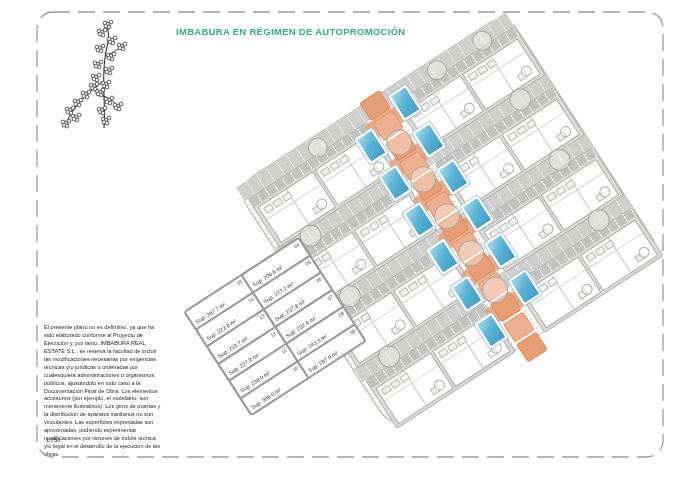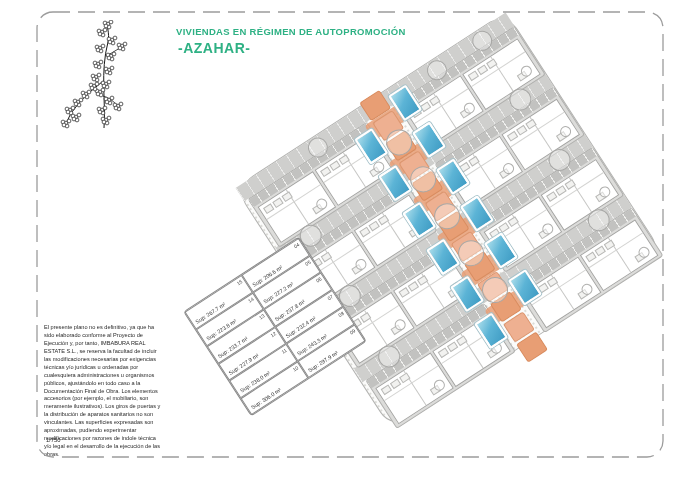--- a/index.html
+++ b/index.html
@@ -203,22 +203,21 @@
       <g>
         <circle cx="62" cy="86" r="1.9" fill="#fff" stroke="#1a1a1a" stroke-width="0.7"></circle>
         <circle cx="65" cy="84" r="1.9" fill="#fff" stroke="#1a1a1a" stroke-width="0.7"></circle>
         <circle cx="59" cy="85" r="1.9" fill="#fff" stroke="#1a1a1a" stroke-width="0.7"></circle>
         <circle cx="63" cy="89" r="1.9" fill="#fff" stroke="#1a1a1a" stroke-width="0.7"></circle>
         <circle cx="60" cy="88" r="1.9" fill="#fff" stroke="#1a1a1a" stroke-width="0.7"></circle>
       </g>
     </svg>
 
   <div class="titles">
-    <div class="title1" style="color: rgb(46, 177, 132);">VIVIENDAS EN RÉGIMEN DE AUTOPROMOCIÓN</div>
-    <div class="title2" style="color: rgb(46, 177, 132);">-AZAHAR-</div>
+    <div class="title1" style="color: rgb(46, 177, 132);">IMBABURA EN RÉGIMEN DE AUTOPROMOCIÓN</div>
   </div>
 
   <div class="plan" id="plan">
       <div class="road" style="top: 0px;"></div>
       <div class="road" style="top: 72px;"></div>
       <div class="road" style="top: 144px;"></div>
       <div class="road" style="top: 216px;"></div>
       <div class="block" style="left: 4px; top: 16px;">
         <div class="band"></div>
         <div class="unit" style="left: 3px;">

